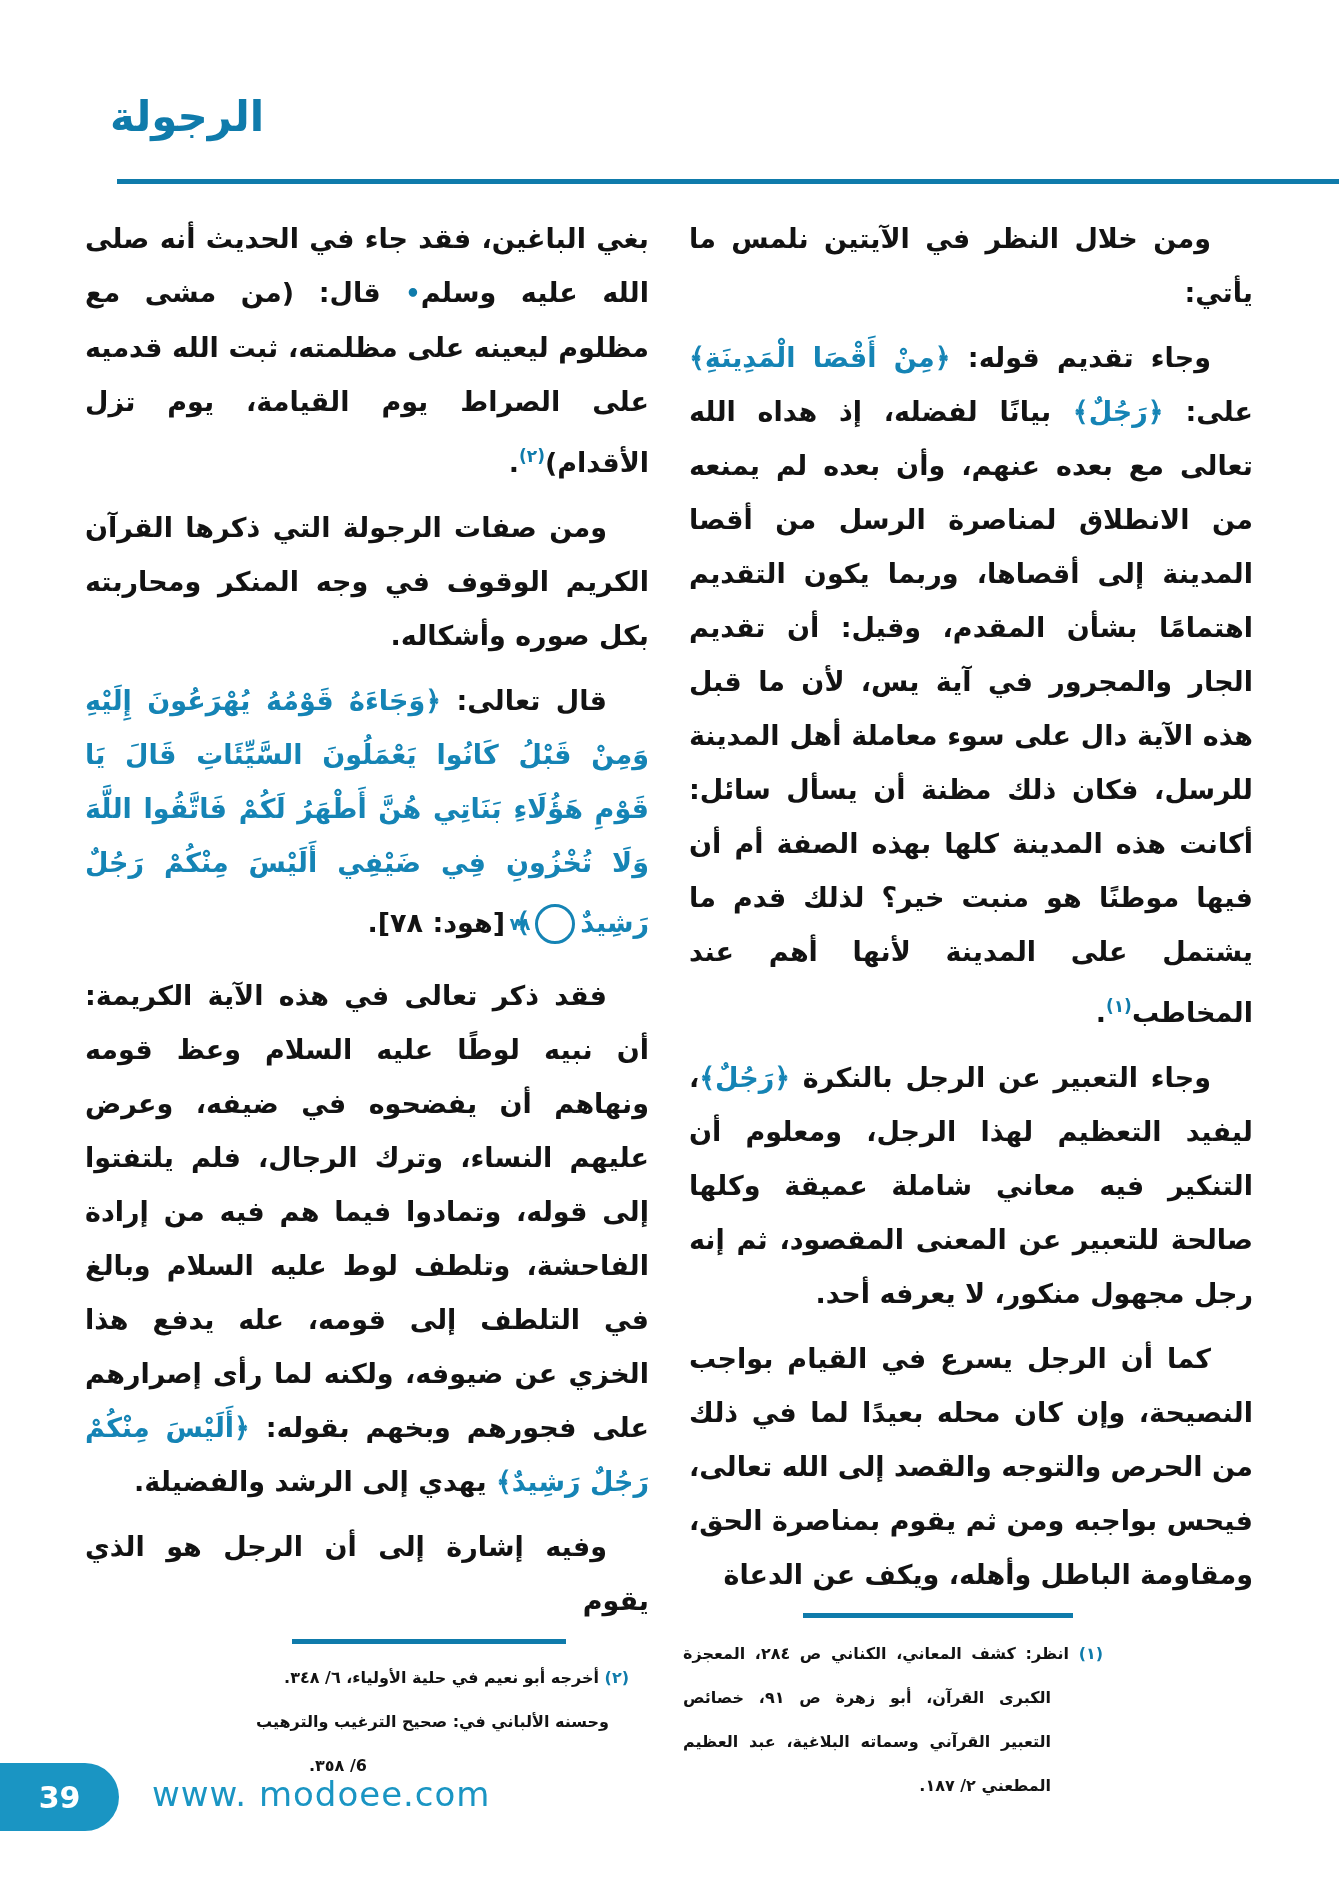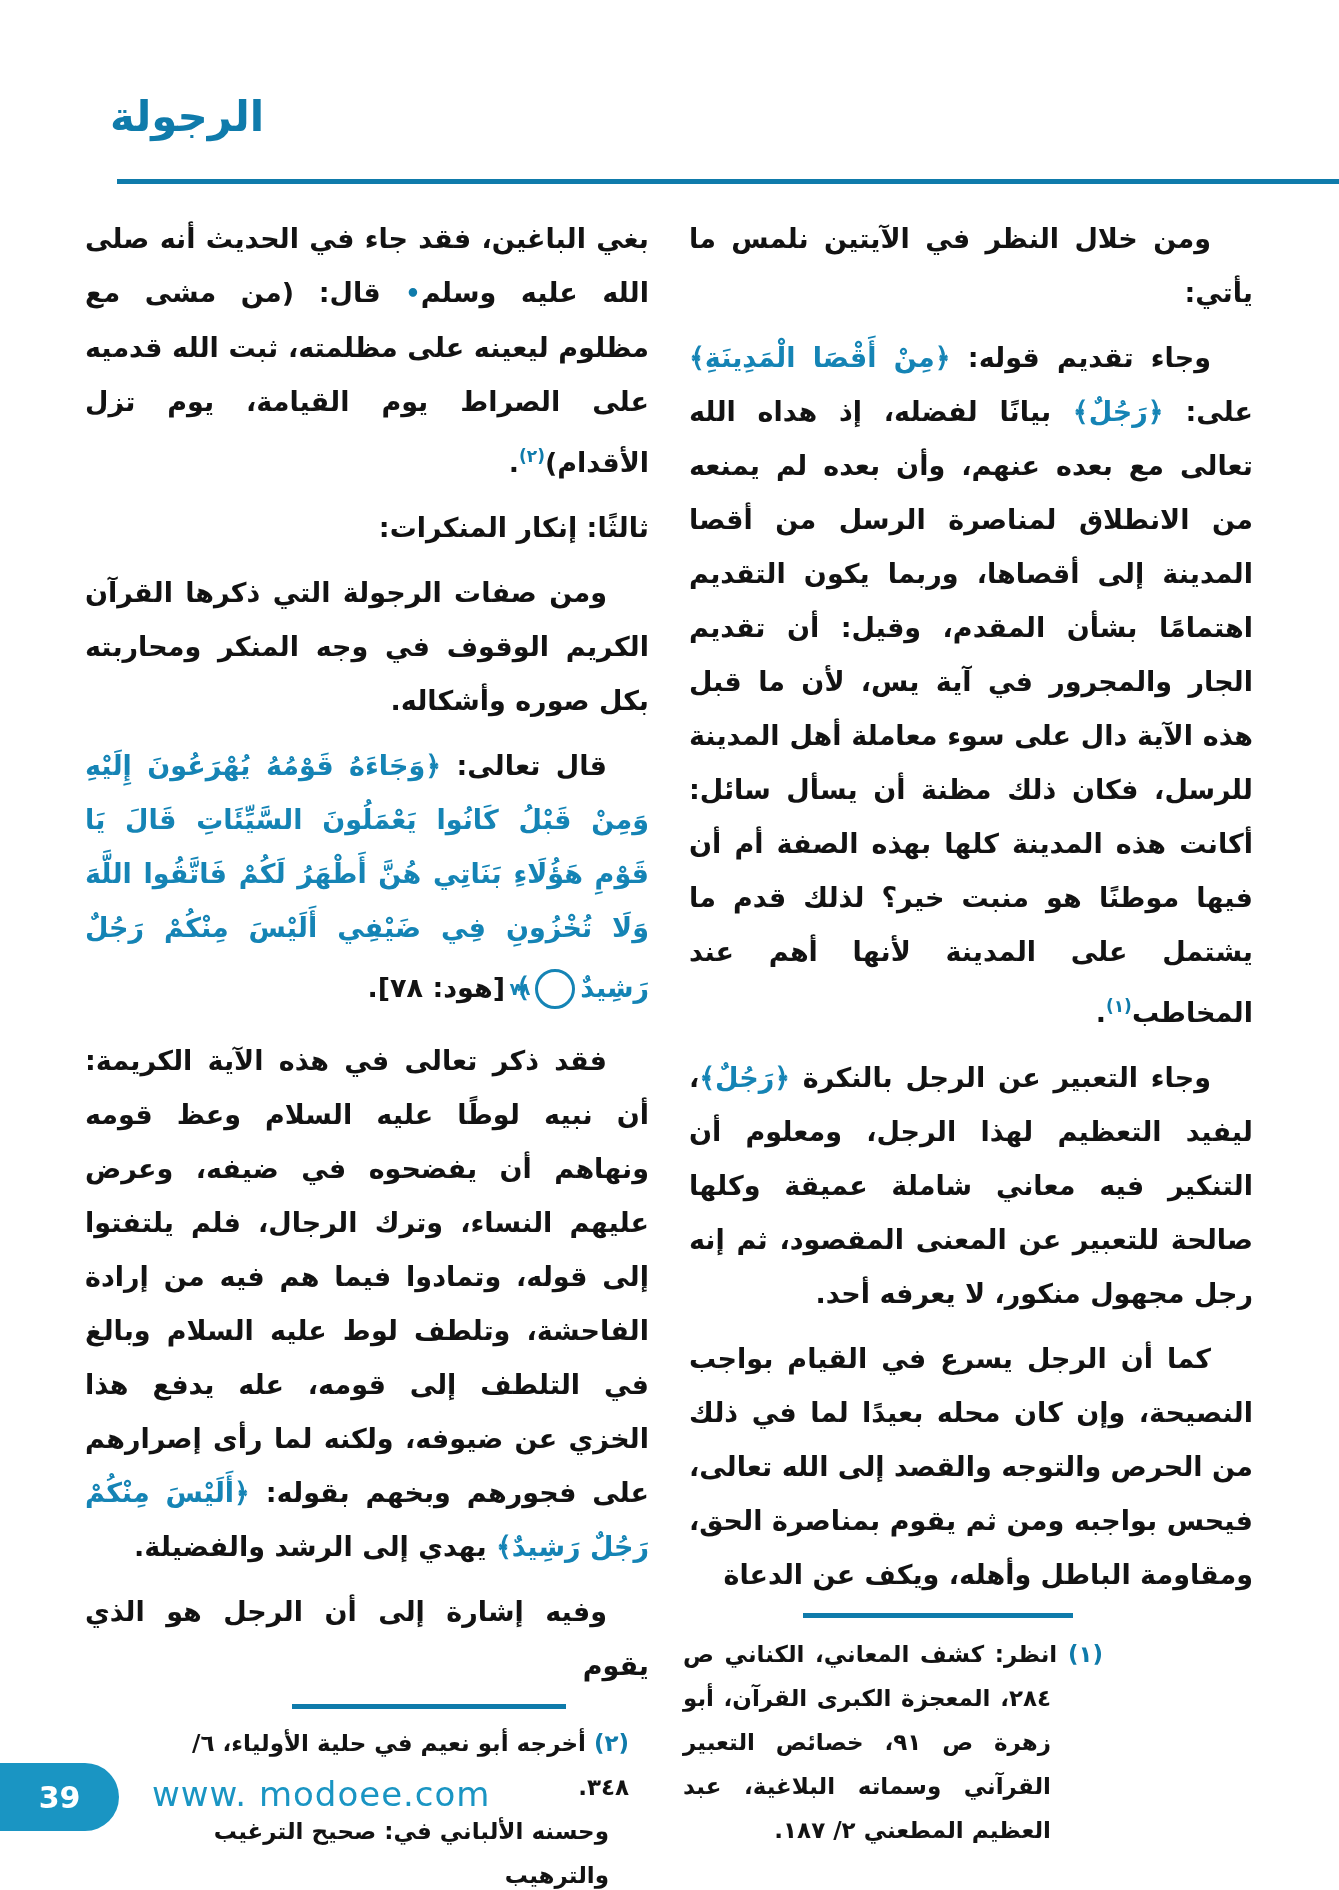--- a/index.html
+++ b/index.html
@@ -49,21 +49,21 @@
     display:inline-flex;width:40px;height:40px;border:3px solid var(--quran);
     border-radius:50%;align-items:center;justify-content:flex-start;
     font-size:17px;line-height:1;color:var(--quran);font-weight:bold;
     vertical-align:middle;margin:14px 5px;
   }
   .footnote-area{margin-top:auto;}
   .fn-rule{height:5px;background:var(--accent);}
   .fn-rule-right{width:270px;margin-right:180px;margin-bottom:14px;}
   .fn-rule-left{width:274px;margin-right:83px;margin-bottom:12px;}
   .footnote{
-    font-size:23px;line-height:44px;font-weight:bold;color:var(--ink);
+    font-size:16px;line-height:44px;font-weight:bold;color:var(--ink);
     text-align:right;
   }
   .fn-right{width:420px;margin-right:150px;text-align:justify;
     padding-right:52px;text-indent:-52px;}
   .fn-left{width:470px;margin-right:20px;}
   .fn-line-indent{padding-right:20px;text-align:right;}
   .fn-line-vol{text-align:left;padding-left:150px;}
   .fn-marker{color:var(--accent);}
   .page-badge{
     position:absolute;left:0;top:1763px;width:119px;height:68px;
@@ -95,21 +95,20 @@
 
     <div class="footnote-area">
       <div class="fn-rule fn-rule-right"></div>
       <div class="footnote fn-right"><span class="fn-marker">(١)</span><span> انظر: كشف المعاني، الكناني ص ٢٨٤، المعجزة الكبرى القرآن، أبو زهرة ص ٩١، خصائص التعبير القرآني وسماته البلاغية، عبد العظيم المطعني ٢/ ١٨٧.</span></div>
     </div>
   </div>
 
   <div class="col">
     <p class="body"><span>بغي الباغين، فقد جاء في الحديث أنه صلى الله عليه وسلم</span><span class="saw-dot">•</span><span> قال: (من مشى مع مظلوم ليعينه على مظلمته، ثبت الله قدميه على الصراط يوم القيامة، يوم تزل الأقدام)</span><span class="fn-ref">(٢)</span><span>.</span></p>
 
-    <p class="body subhead">ثالثًا: إنكار المنكرات:</p>
 
     <p class="body indent"><span>ومن صفات الرجولة التي ذكرها القرآن الكريم الوقوف في وجه المنكر ومحاربته بكل صوره وأشكاله.</span></p>
 
     <p class="body indent"><span>قال تعالى: </span><span class="quran">﴿وَجَاءَهُ قَوْمُهُ يُهْرَعُونَ إِلَيْهِ وَمِنْ قَبْلُ كَانُوا يَعْمَلُونَ السَّيِّئَاتِ قَالَ يَا قَوْمِ هَؤُلَاءِ بَنَاتِي هُنَّ أَطْهَرُ لَكُمْ فَاتَّقُوا اللَّهَ وَلَا تُخْزُونِ فِي ضَيْفِي أَلَيْسَ مِنْكُمْ رَجُلٌ رَشِيدٌ</span><span class="ayah">
           <span>٧٨</span>
         </span><span class="quran">﴾</span><span> [هود: ٧٨].</span></p>
 
     <p class="body indent"><span>فقد ذكر تعالى في هذه الآية الكريمة: أن نبيه لوطًا عليه السلام وعظ قومه ونهاهم أن يفضحوه في ضيفه، وعرض عليهم النساء، وترك الرجال، فلم يلتفتوا إلى قوله، وتمادوا فيما هم فيه من إرادة الفاحشة، وتلطف لوط عليه السلام وبالغ في التلطف إلى قومه، عله يدفع هذا الخزي عن ضيوفه، ولكنه لما رأى إصرارهم على فجورهم وبخهم بقوله: </span><span class="quran">﴿أَلَيْسَ مِنْكُمْ رَجُلٌ رَشِيدٌ﴾</span><span> يهدي إلى الرشد والفضيلة.</span></p>
 
     <p class="body indent"><span>وفيه إشارة إلى أن الرجل هو الذي يقوم</span></p>

